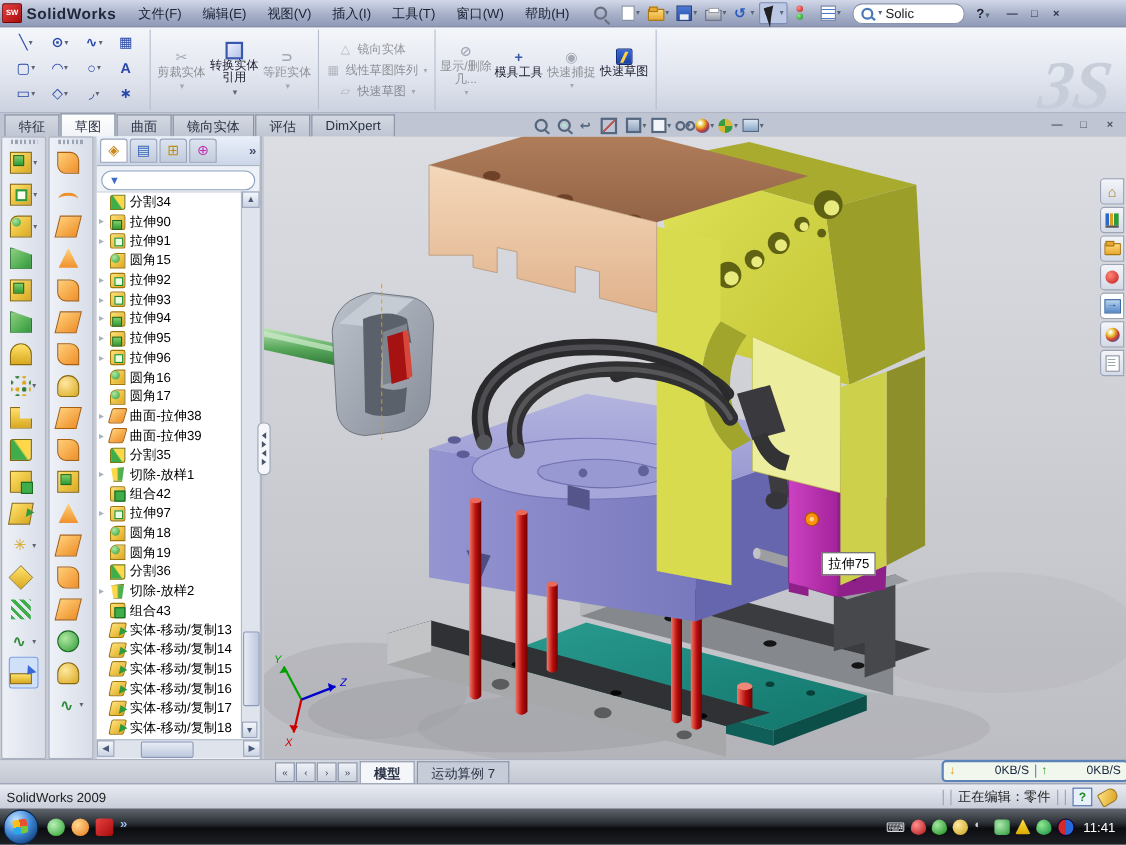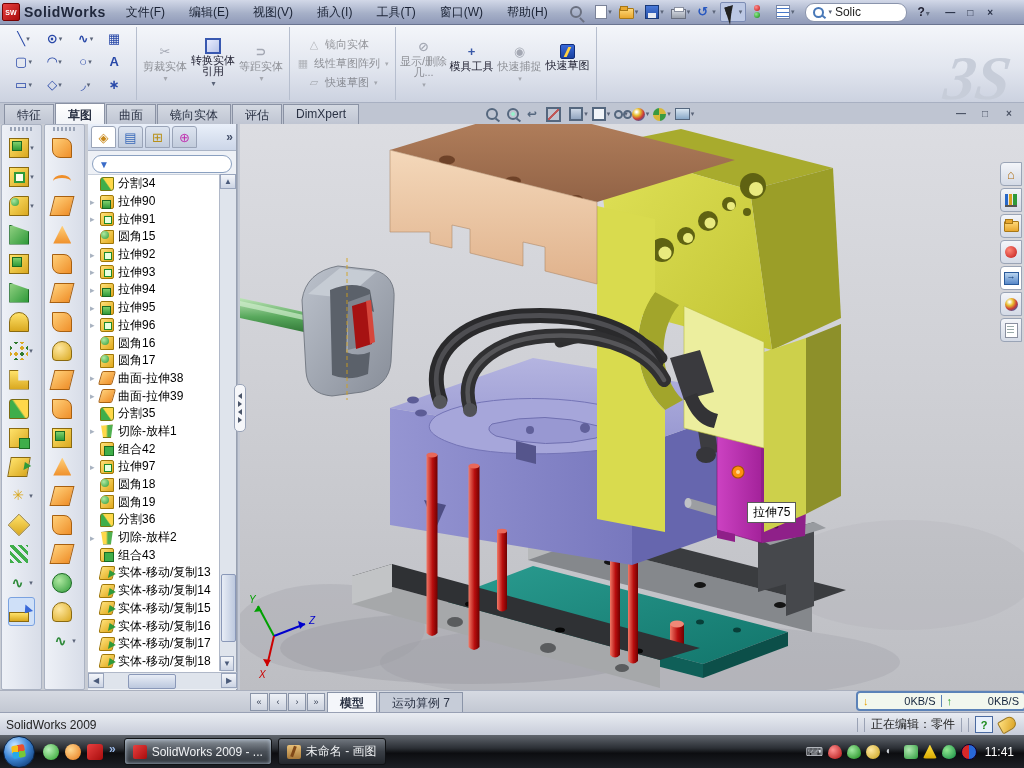--- a/index.html
+++ b/index.html
@@ -8,21 +8,21 @@
   .dd::after{content:"▾";font-size:8px;color:#5a6478;margin-left:1px}
   .dis{opacity:.45;filter:grayscale(.8)}
 
   
   .titlebar{position:absolute;left:0;top:0;width:1024px;height:25px;
     background:linear-gradient(#d2d8e8,#a6b0c8 55%,#909ab8);border-bottom:1px solid #6a7490;
     display:flex;align-items:center;gap:2px;padding:0 2px;box-sizing:border-box}
   .swcube{width:16px;height:16px;background:linear-gradient(135deg,#e84040,#a80c0c);border:1px solid #700;
     color:#fff;font-size:7px;font-weight:bold;display:flex;align-items:center;justify-content:center;border-radius:2px}
   .apptitle{font-weight:bold;color:#20283c;font-size:14px;letter-spacing:.5px;margin:0 10px 0 2px}
-  .menubar{display:flex;gap:8px}
+  .menubar{display:flex;gap:3px}
   .menu-item{padding:3px 8px;color:#1a2234;cursor:default}
   .tbtools{display:flex;align-items:center;gap:1px;margin-left:8px}
   .tbtool{display:flex;align-items:center;padding:2px 3px;border-radius:2px}
   .tbtool.on{background:#bcc8e4;border:1px solid #7c8cb4}
   .tbic{width:14px;height:14px;position:relative;display:inline-block}
   .ic-pin{border:2px solid #6a7080;border-radius:50%;width:8px;height:8px;margin:1px}
   .ic-pin::after{content:"";position:absolute;width:2px;height:6px;background:#6a7080;left:9px;top:9px;transform:rotate(-45deg)}
   .ic-new{background:#fff;border:1px solid #7a8298;width:10px;height:12px;margin-left:1px}
   .ic-open{background:linear-gradient(#ffd878,#e8a830);border:1px solid #a87818;width:13px;height:9px;margin-top:3px;border-radius:1px}
   .ic-open::before{content:"";position:absolute;top:-3px;left:0;width:6px;height:3px;background:#e8a830;border:1px solid #a87818}
@@ -65,21 +65,21 @@
   .rowstack{display:flex;flex-direction:column;justify-content:center;gap:2px}
   .rowbtn{display:flex;align-items:center;gap:4px;color:#223;font-size:11px;padding:1px 2px}
   .rowic{width:14px;height:14px;display:flex;align-items:center;justify-content:center;color:#6a7488;font-weight:bold;font-size:11px}
   .watermark{position:absolute;right:14px;top:18px;font-size:62px;font-style:italic;font-weight:bold;
     color:#c7cdd9;transform:skewX(-8deg);font-family:"Liberation Serif","DejaVu Serif",serif}
 
   
   .strip{position:absolute;left:0;top:103px;width:1024px;height:21px;background:#bfc5d2;border-bottom:1px solid #98a0b0}
   .cmtabs{display:flex;gap:1px;padding-left:4px}
   .cmtab{padding:2px 12px 3px;background:linear-gradient(#d4d9e2,#bcc2d0);border:1px solid #8a92a4;border-bottom:0;color:#2a3244;margin-top:1px}
-  .cmtab.on{background:linear-gradient(#ffffff,#eef1f6);font-weight:bold;margin-top:0;padding-top:3px}
+  .cmtab.on{background:linear-gradient(#ffffff,#eef1f6);font-weight:normal;margin-top:0;padding-top:3px}
   .hud{position:absolute;left:486px;top:3px;display:flex;gap:4px;align-items:center}
   .hud-i{display:flex;align-items:center;height:16px}
   .k{position:relative;display:inline-block}
   .k-lens{width:8px;height:8px;border:2px solid #55677e;border-radius:50%}
   .k-lens::after{content:"";position:absolute;width:5px;height:2px;background:#55677e;right:-4px;bottom:-3px;transform:rotate(40deg)}
   .k-lens2{width:8px;height:8px;border:2px solid #55677e;border-radius:50%;background:radial-gradient(#9ec 30%,transparent 32%)}
   .k-lens2::after{content:"";position:absolute;width:5px;height:2px;background:#55677e;right:-4px;bottom:-3px;transform:rotate(40deg)}
   .k-arrow::before{content:"↩";color:#55677e;font-weight:bold;font-size:12px}
   .k-section{width:11px;height:11px;border:2px solid #55677e;background:linear-gradient(135deg,transparent 44%,#c05858 44%,#c05858 56%,transparent 56%)}
   .k-cube{width:10px;height:10px;border:2px solid #55677e;background:linear-gradient(#cdd8e6,#92a6c0)}
@@ -1144,31 +1144,20 @@
 
 <div class="taskbar">
   <div class="orb"></div>
   <div class="ql">
 
   <span class="qli q-messenger"></span>
       <span class="qli q-media"></span>
       <span class="qli q-solidworks"></span>
     </div>
   <span class="qchev">»</span>
-  <div style="display:flex">
-
-  <span class="taskbtn on">
-        <span class="tkic ic-sw"></span>
-        <span>SolidWorks 2009 - ...</span>
-      </span>
-      <span class="taskbtn">
-        <span class="tkic ic-paint"></span>
-        <span>未命名 - 画图</span>
-      </span>
-    </div>
   <div class="tray">
 
   <span class="tri y-keyboard"></span>
       <span class="tri y-security-alert"></span>
       <span class="tri y-antivirus"></span>
       <span class="tri y-update"></span>
       <span class="tri y-volume"></span>
       <span class="tri y-phone"></span>
       <span class="tri y-network-warning"></span>
       <span class="tri y-defender"></span>

